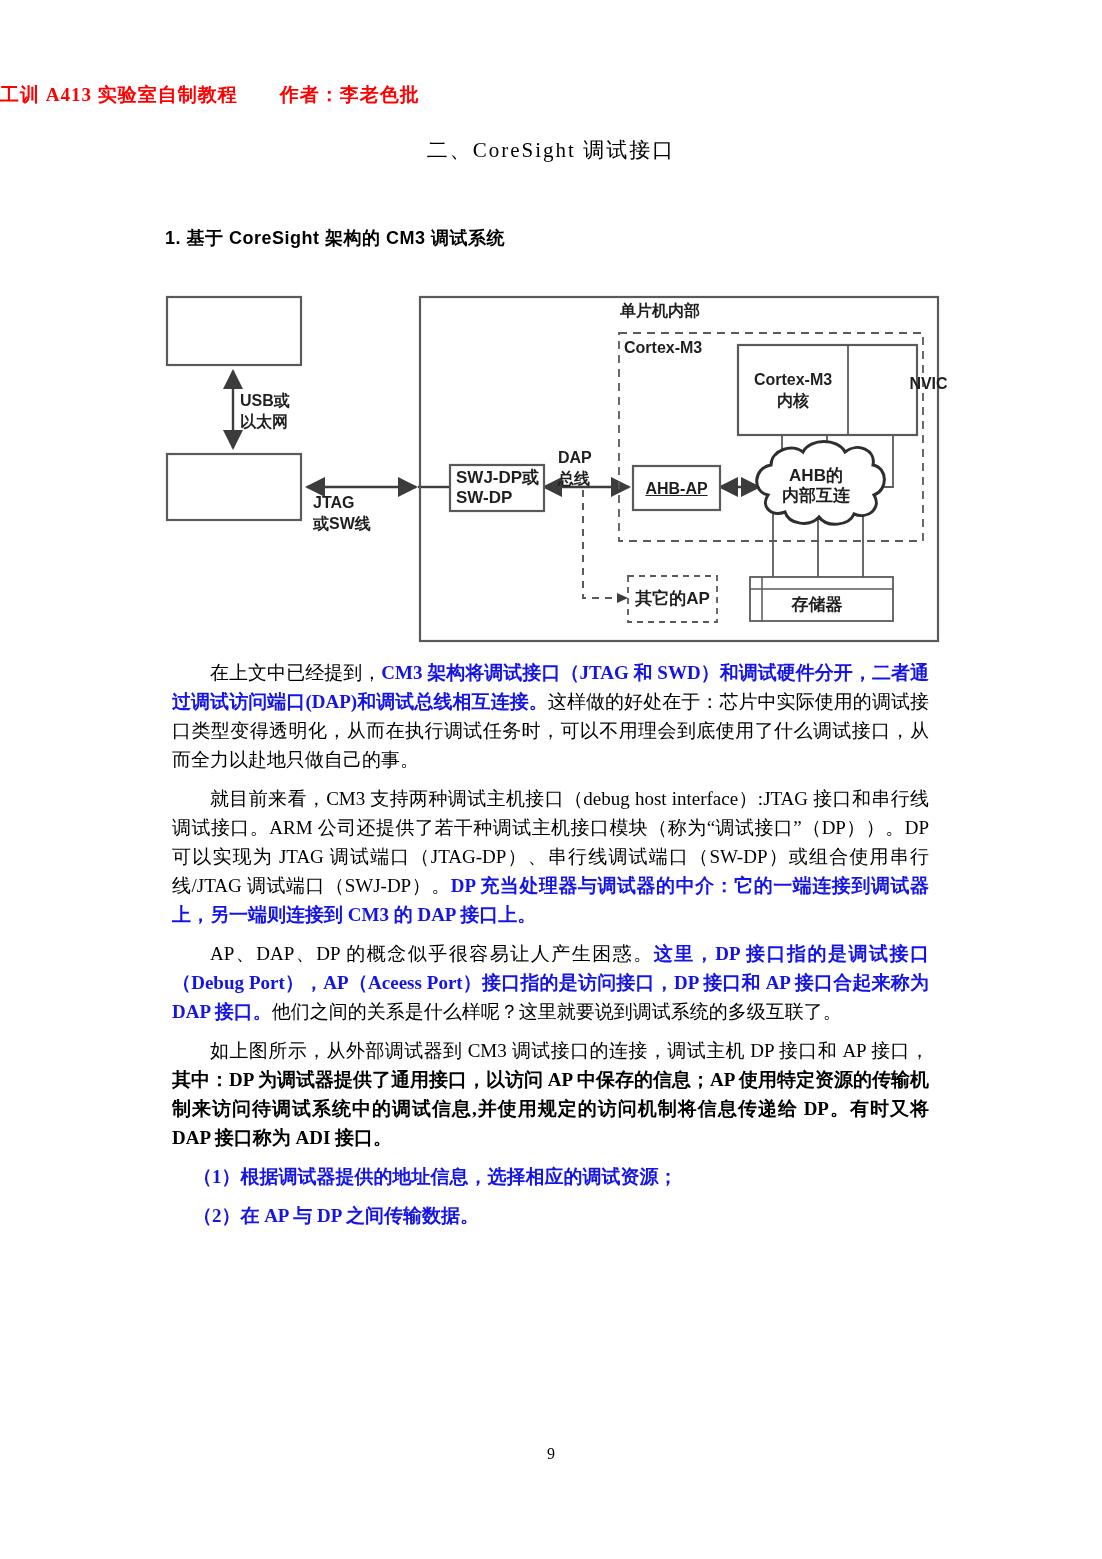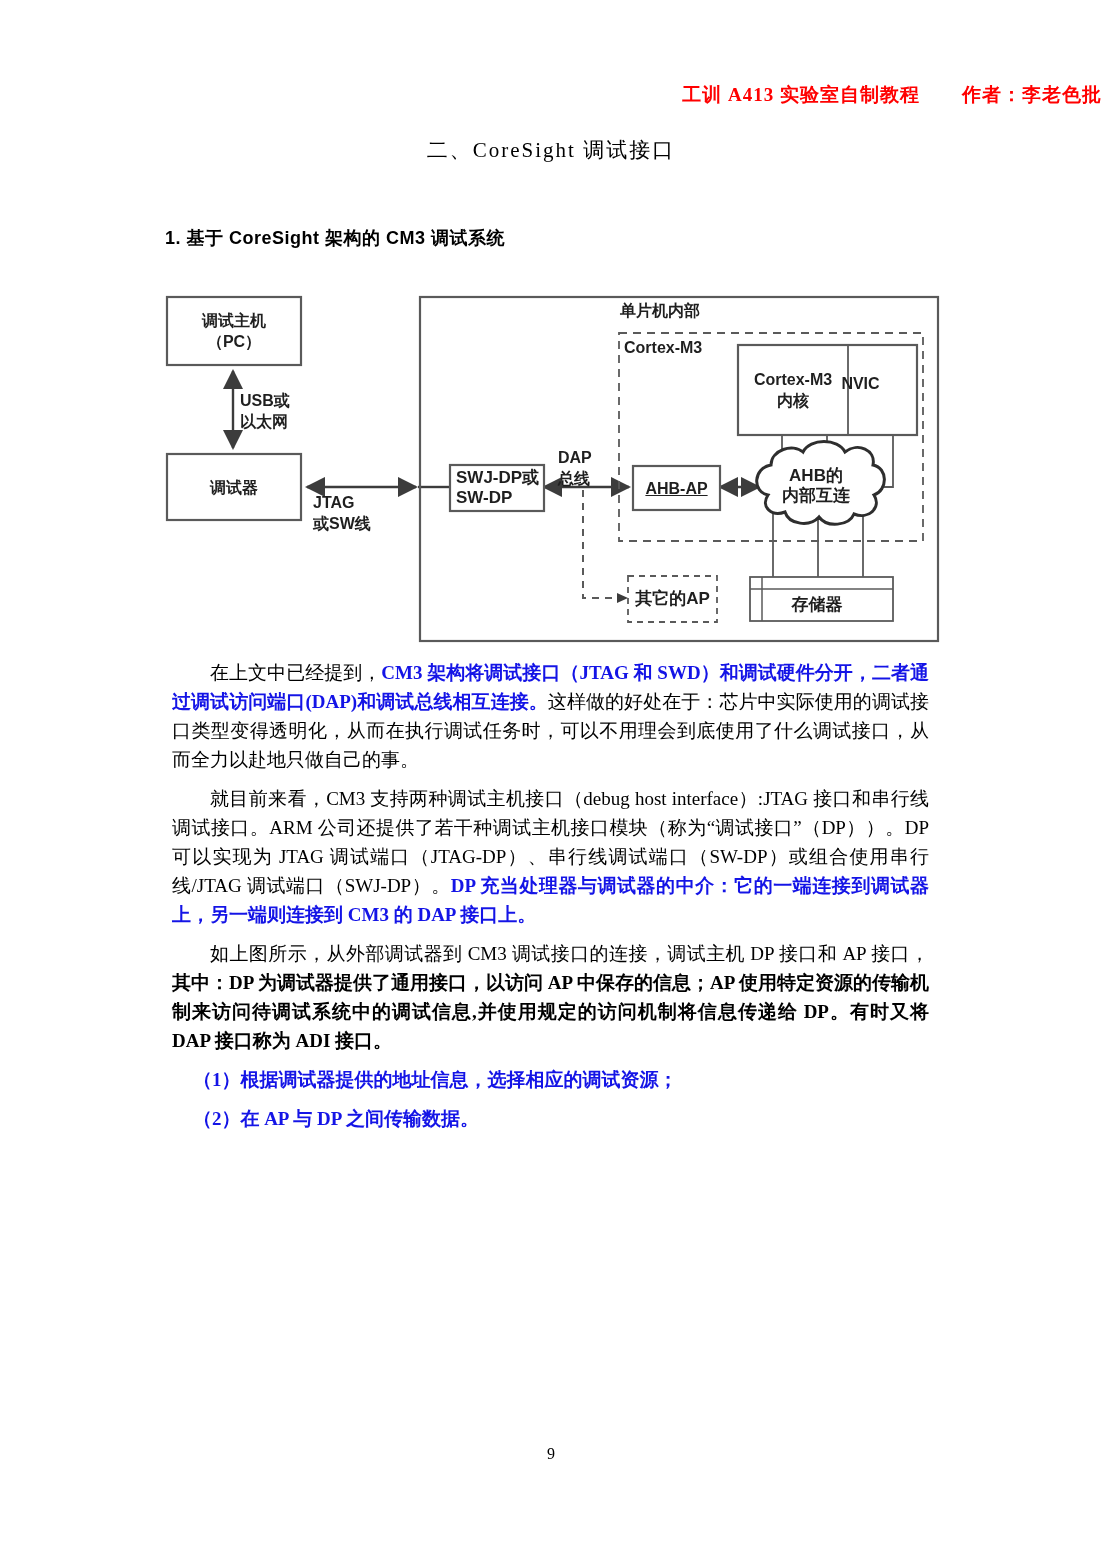--- a/index.html
+++ b/index.html
@@ -3,21 +3,21 @@
 <meta charset="utf-8">
 <style>
   * { margin:0; padding:0; box-sizing:border-box; }
   html,body { background:#ffffff; }
   .page {
     position:relative; width:1102px; height:1559px; background:#fff;
     font-family:"Liberation Serif","DejaVu Serif",serif; color:#000;
     overflow:hidden; margin:0 auto;
   }
   .hdr {
-    position:absolute; top:82px; left:0; width:100%; text-align:right;
+    position:absolute; top:82px; left:0; width:100%; text-align:left;
     color:#ff0000; font-weight:bold; font-size:19px; letter-spacing:1px;
   }
   .hdr-gap { display:inline-block; width:42px; }
   .doc-title {
     position:absolute; top:136px; left:0; width:100%; text-align:center;
     font-size:21px; letter-spacing:2px; font-weight:400;
   }
   .sect-heading {
     position:absolute; top:226px; left:165px;
     font-family:"Liberation Sans","DejaVu Sans",sans-serif;
@@ -111,46 +111,44 @@
                C 810 527, 789 525, 785 512
                C 772 517, 760 507, 768 495 Z" fill="#fff" stroke="#2e2e2e" stroke-width="3"></path>
 
       <rect x="628" y="576" width="89" height="46" fill="#fff" stroke="#5a5a5a" stroke-width="1.8" stroke-dasharray="6,5"></rect>
 
       <rect x="750" y="577" width="143" height="44" fill="#fff" stroke="#5a5a5a" stroke-width="1.8"></rect>
       <line x1="750" y1="589" x2="893" y2="589" stroke="#5a5a5a" stroke-width="1.5"></line>
       <line x1="762" y1="577" x2="762" y2="621" stroke="#5a5a5a" stroke-width="1.5"></line>
     </svg>
 
-    <div class="dlabel center" style="left:167px; top:297px; width:134px; height:68px;">调试主机
-（PC）</div>
     <div class="dlabel" style="left:240px; top:390px;">USB或
 以太网</div>
-    <div class="dlabel center" style="left:167px; top:454px; width:134px; height:66px;">调试器</div>
     <div class="dlabel" style="left:313px; top:492px;">JTAG
 或SW线</div>
     <div class="dlabel center" style="left:600px; top:300px; width:120px; height:20px;">单片机内部</div>
     <div class="dlabel" style="left:624px; top:337px;">Cortex-M3</div>
     <div class="dlabel center" style="left:738px; top:345px; width:110px; height:90px;">Cortex-M3
 内核</div>
-    <div class="dlabel center" style="left:826px; top:345px; width:69px; height:76px;">NVIC</div>
+    <div class="dlabel center" style="left:894px; top:345px; width:69px; height:76px;">NVIC</div>
     <div class="dlabel small" style="left:456px; top:468px;">SWJ-DP或
 SW-DP</div>
     <div class="dlabel" style="left:558px; top:447px;">DAP
 总线</div>
     <div class="dlabel center" style="left:633px; top:466px; width:87px; height:44px;text-decoration:underline;">AHB-AP</div>
     <div class="dlabel center small" style="left:760px; top:452px; width:112px; height:68px;">AHB的
 内部互连</div>
     <div class="dlabel center small" style="left:628px; top:576px; width:89px; height:46px;">其它的AP</div>
     <div class="dlabel center small" style="left:762px; top:589px; width:110px; height:32px;">存储器</div>
   </div>
 
   <div class="body-text">
     <p><span>在上文中已经提到，</span><span class="run-blue">CM3 架构将调试接口（JTAG 和 SWD）和调试硬件分开，二者通过调试访问端口(DAP)和调试总线相互连接。</span><span>这样做的好处在于：芯片中实际使用的调试接口类型变得透明化，从而在执行调试任务时，可以不用理会到底使用了什么调试接口，从而全力以赴地只做自己的事。</span></p>
     <p><span>就目前来看，CM3 支持两种调试主机接口（debug host interface）:JTAG 接口和串行线调试接口。ARM 公司还提供了若干种调试主机接口模块（称为“调试接口”（DP））。DP 可以实现为 JTAG 调试端口（JTAG-DP）、串行线调试端口（SW-DP）或组合使用串行线/JTAG 调试端口（SWJ-DP）。</span><span class="run-blue">DP 充当处理器与调试器的中介：它的一端连接到调试器上，另一端则连接到 CM3 的 DAP 接口上。</span></p>
+    <p><span>AP、DAP、DP 的概念似乎很容易让人产生困惑。</span><span class="run-blue">这里，DP 接口指的是调试接口（Debug Port），AP（Aceess Port）接口指的是访问接口，DP 接口和 AP 接口合起来称为 DAP 接口。</span><span>他们之间的关系是什么样呢？这里就要说到调试系统的多级互联了。</span></p>
     <p><span>如上图所示，从外部调试器到 CM3 调试接口的连接，调试主机 DP 接口和 AP 接口，</span><span class="run-bold">其中：DP 为调试器提供了通用接口，以访问 AP 中保存的信息；AP 使用特定资源的传输机制来访问待调试系统中的调试信息,并使用规定的访问机制将信息传递给 DP。有时又将 DAP 接口称为 ADI 接口。</span></p>
     <p class="small-indent"><span class="run-blue">（1）根据调试器提供的地址信息，选择相应的调试资源；</span></p>
     <p class="small-indent"><span class="run-blue">（2）在 AP 与 DP 之间传输数据。</span></p>
   </div>
 
   <div class="page-num">9</div>
 
 </div>
 
 </body></html>

